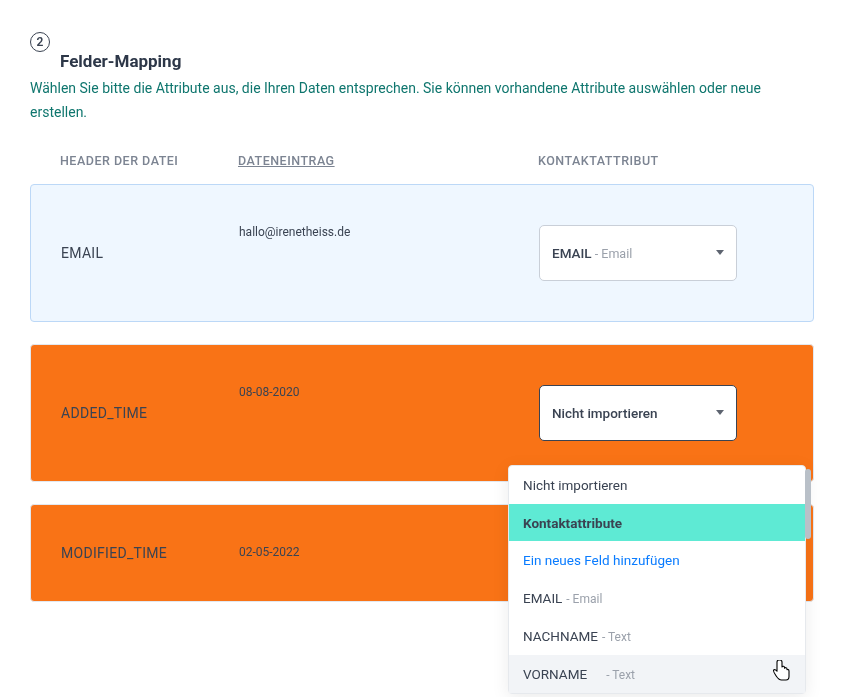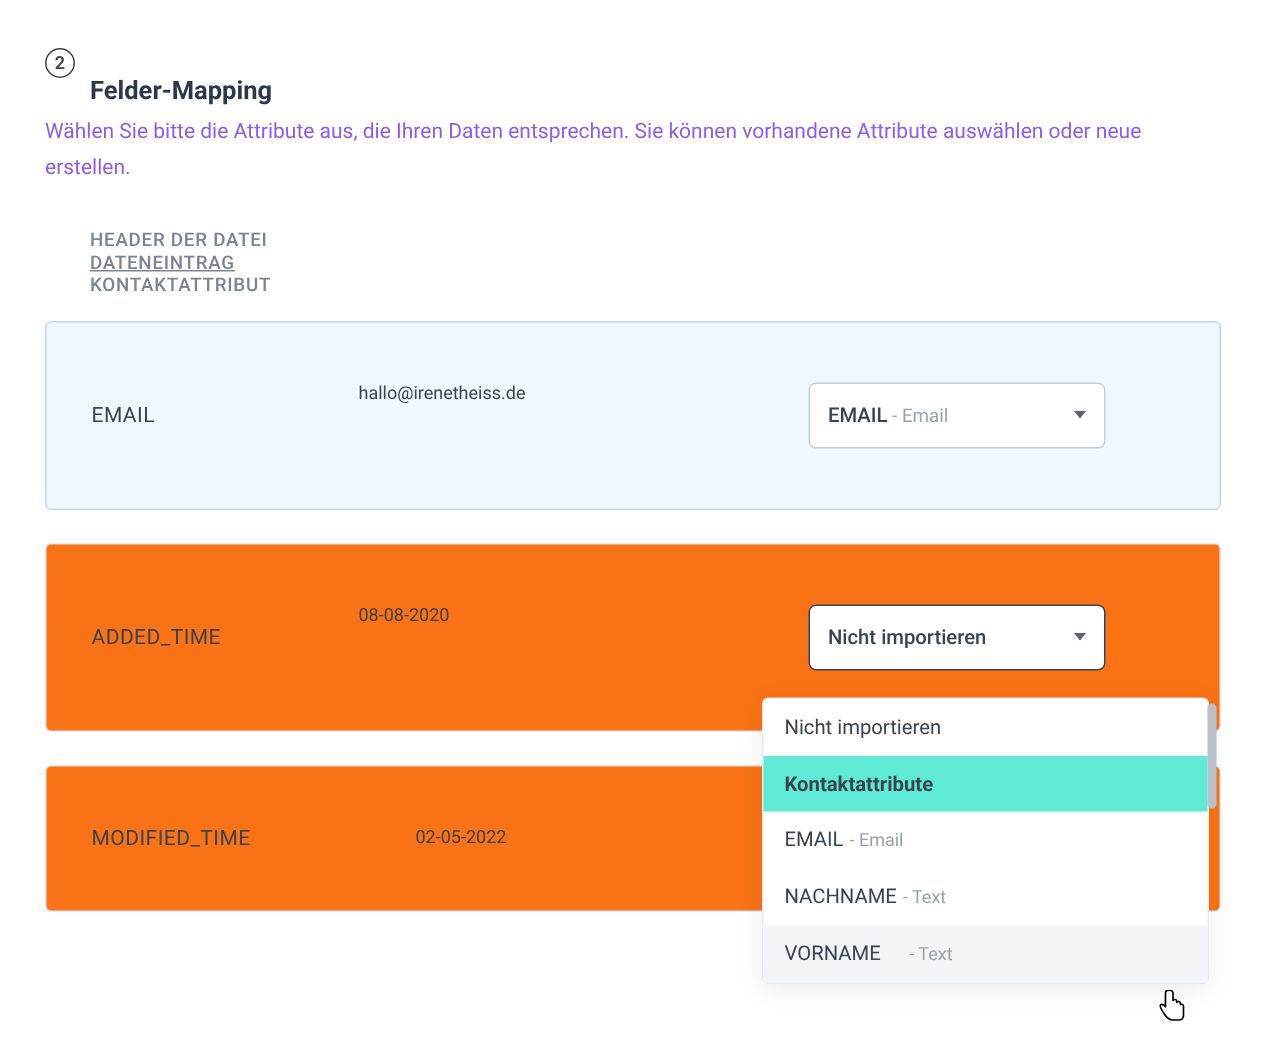--- a/index.html
+++ b/index.html
@@ -29,33 +29,32 @@
       font-weight: 600;
       color: #3a4352;
     }
     .section-title {
       font-size: 17px;
       font-weight: 700;
       color: #2d3748;
       margin-top: 39px;
     }
     .section-desc {
-      color: #8b5cf6;
+      color: #0f766e;
       line-height: 1.7;
       font-size: 14px;
       margin-bottom: 28px;
     }
     .headers-row {
       display: flex;
       padding: 0 30px 16px 30px;
       color: #7c8492;
       font-size: 12.5px;
       letter-spacing: 0.5px;
       font-weight: 500;
-      flex-direction: column;
     }
     .col-header { width: 178px; }
     .col-data { width: 300px; text-decoration: underline; }
     .col-attr { flex: 1; }
     .mapping-row {
       border: 1.5px solid #e2e8f0;
       border-radius: 4px;
       background: #f97316;
       padding: 40px 30px;
       display: flex;
@@ -75,21 +74,21 @@
     }
     .row-data {
       width: 300px;
       color: #3a4352;
       font-size: 12px;
       align-self: flex-start;
     }
     .row-attr { flex: 1; }
     .select-box {
       width: 198px;
-      height: 44px;
+      height: 56px;
       border: 1px solid #c9cfd8;
       border-radius: 5px;
       background: #fff;
       display: flex;
       align-items: center;
       justify-content: space-between;
       padding: 0 12px;
       cursor: pointer;
       font-size: 13.5px;
     }
@@ -194,31 +193,34 @@
   <div class="row-attr">
     <div class="select-box open">
       <span>
         <span class="select-label">Nicht importieren</span>
       </span>
       <span class="chevron"></span>
     </div>
   </div>
 </div>
 
-<div class="mapping-row" style="margin-bottom:0;gap:38px;">
+<div class="mapping-row" style="margin-bottom:0;">
   <div class="row-header">MODIFIED_TIME</div>
   <div class="row-data">02-05-2022</div>
   <div class="row-attr"></div>
 </div>
 
 <div class="dropdown">
   <div class="dropdown-item">
     <span>Nicht importieren</span>
   </div>
   <div class="dropdown-group">Kontaktattribute</div>
+  <div class="dropdown-item dropdown-link">
+    <span>Ein neues Feld hinzufügen</span>
+  </div>
   <div class="dropdown-item">
     <span>EMAIL</span>
     <span class="item-sub"> - Email</span>
   </div>
   <div class="dropdown-item">
     <span>NACHNAME</span>
     <span class="item-sub"> - Text</span>
   </div>
   <div class="dropdown-item hovered">
     <span>VORNAME</span>

